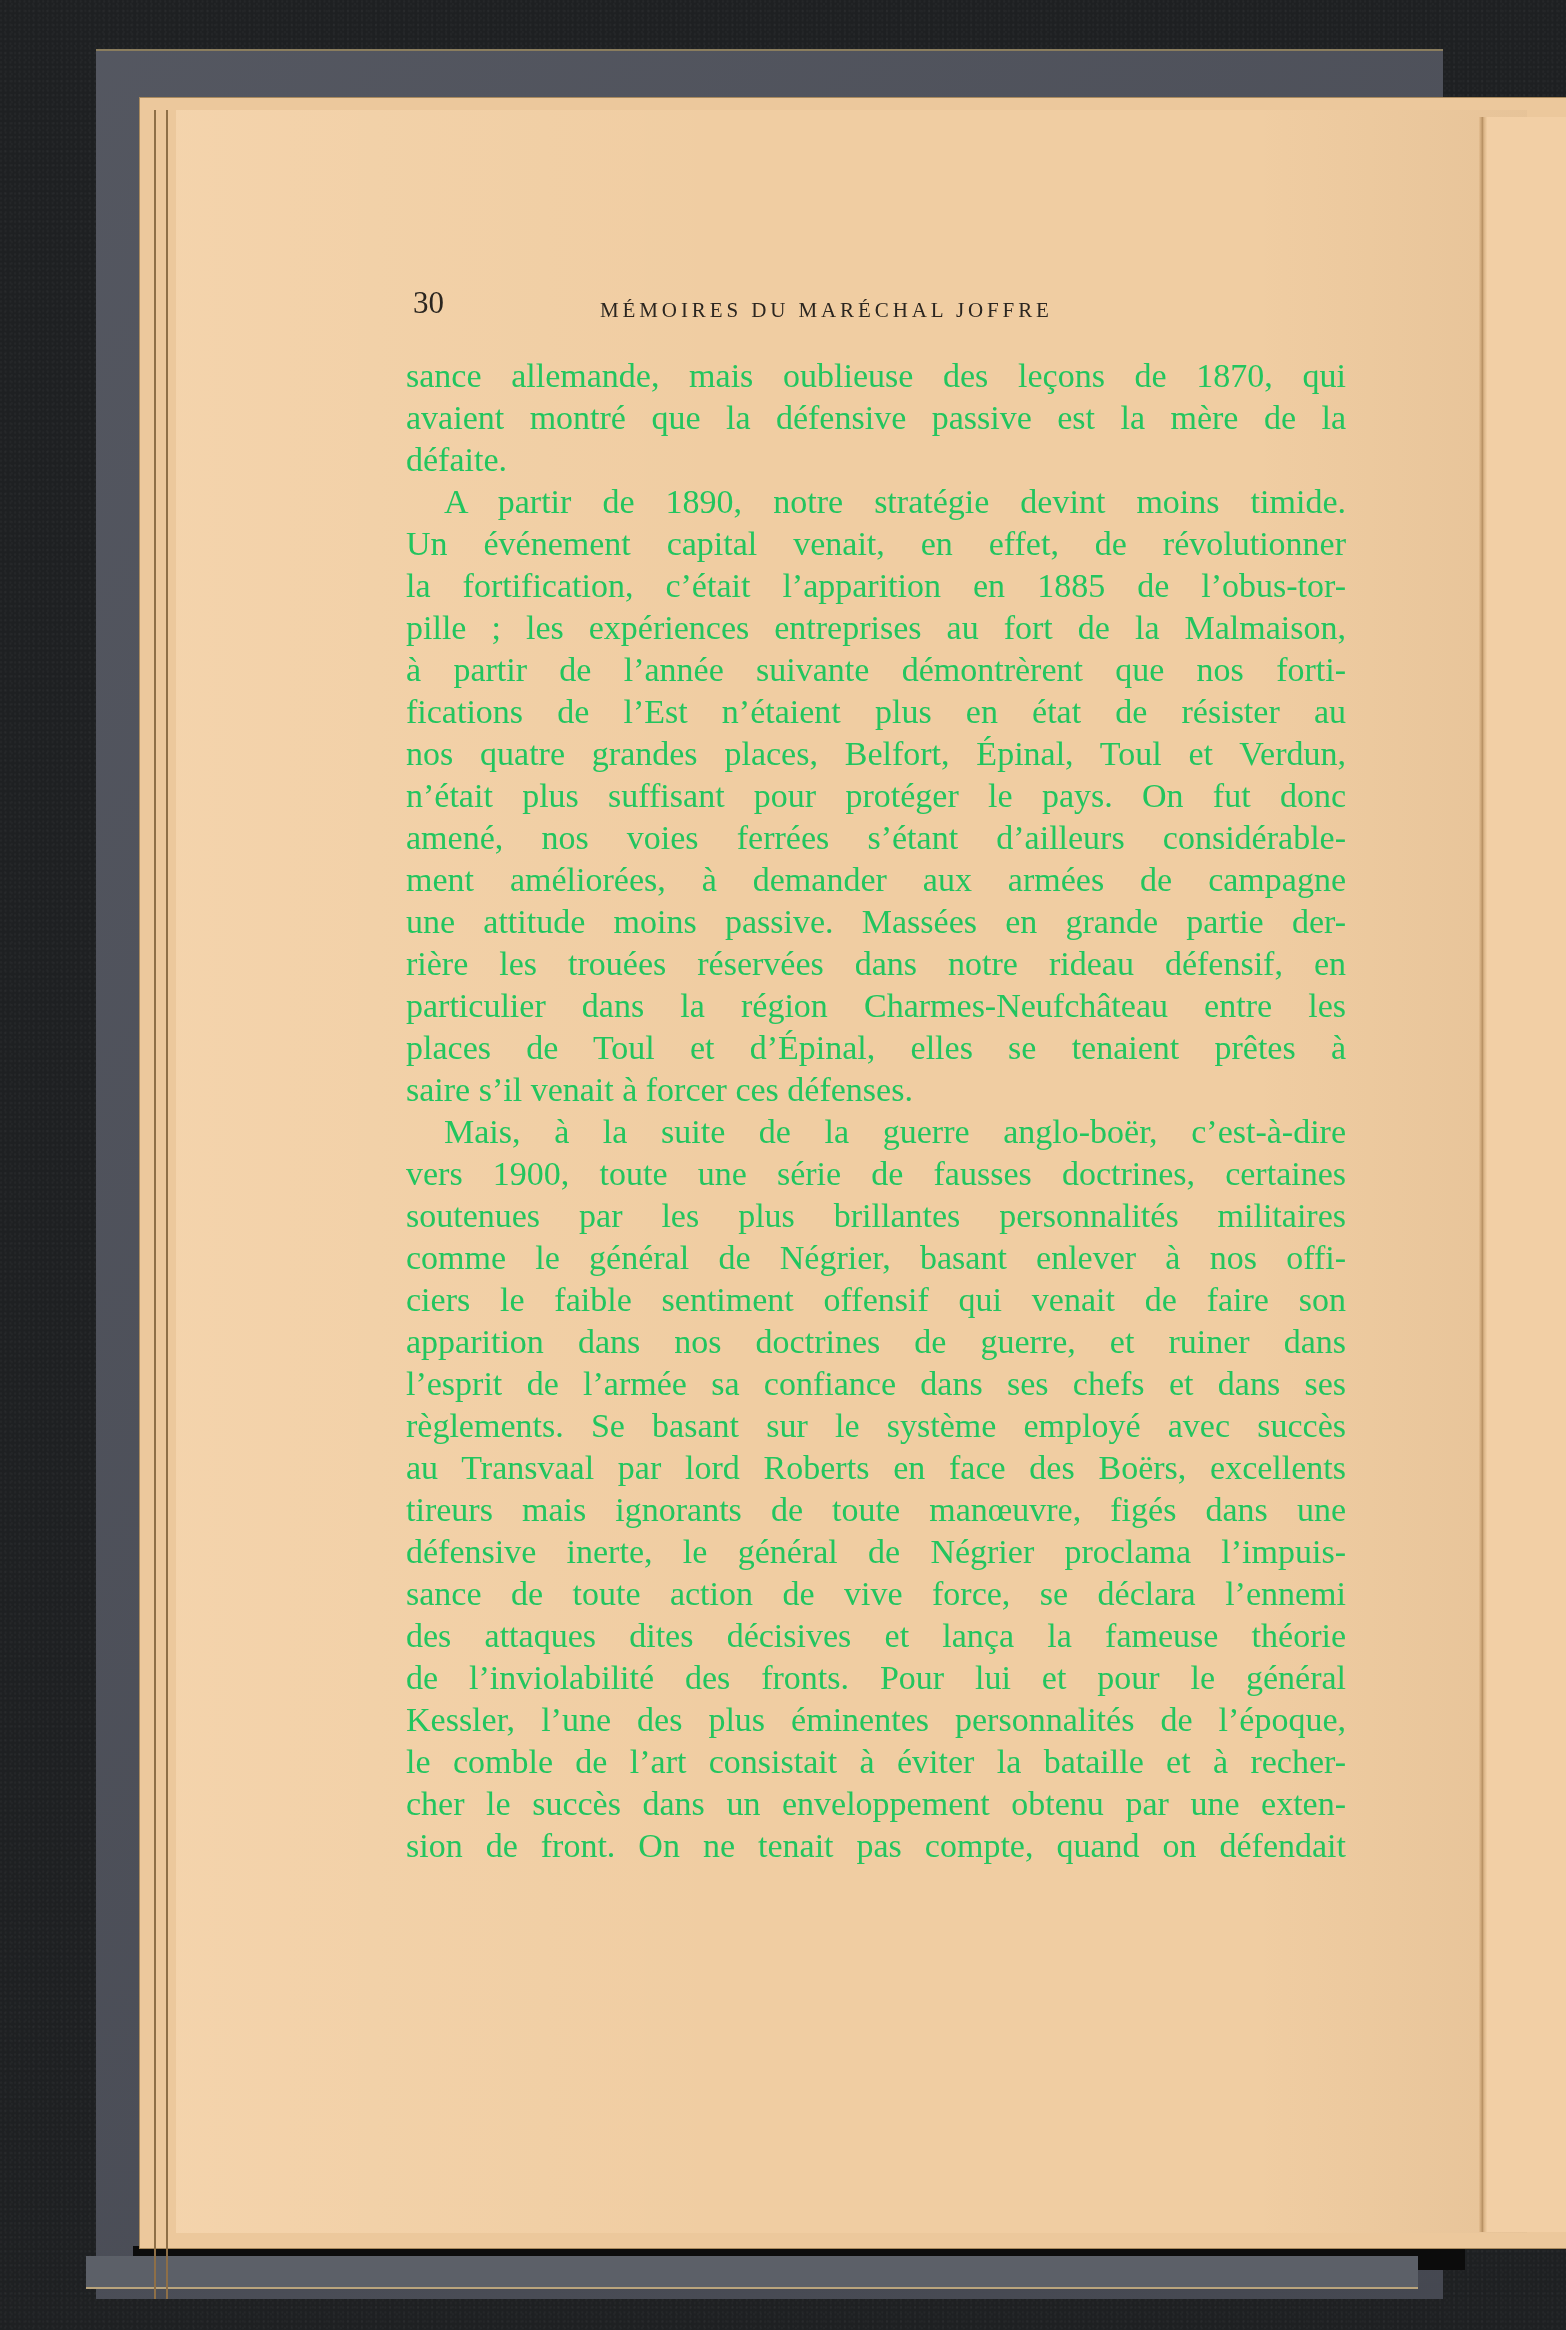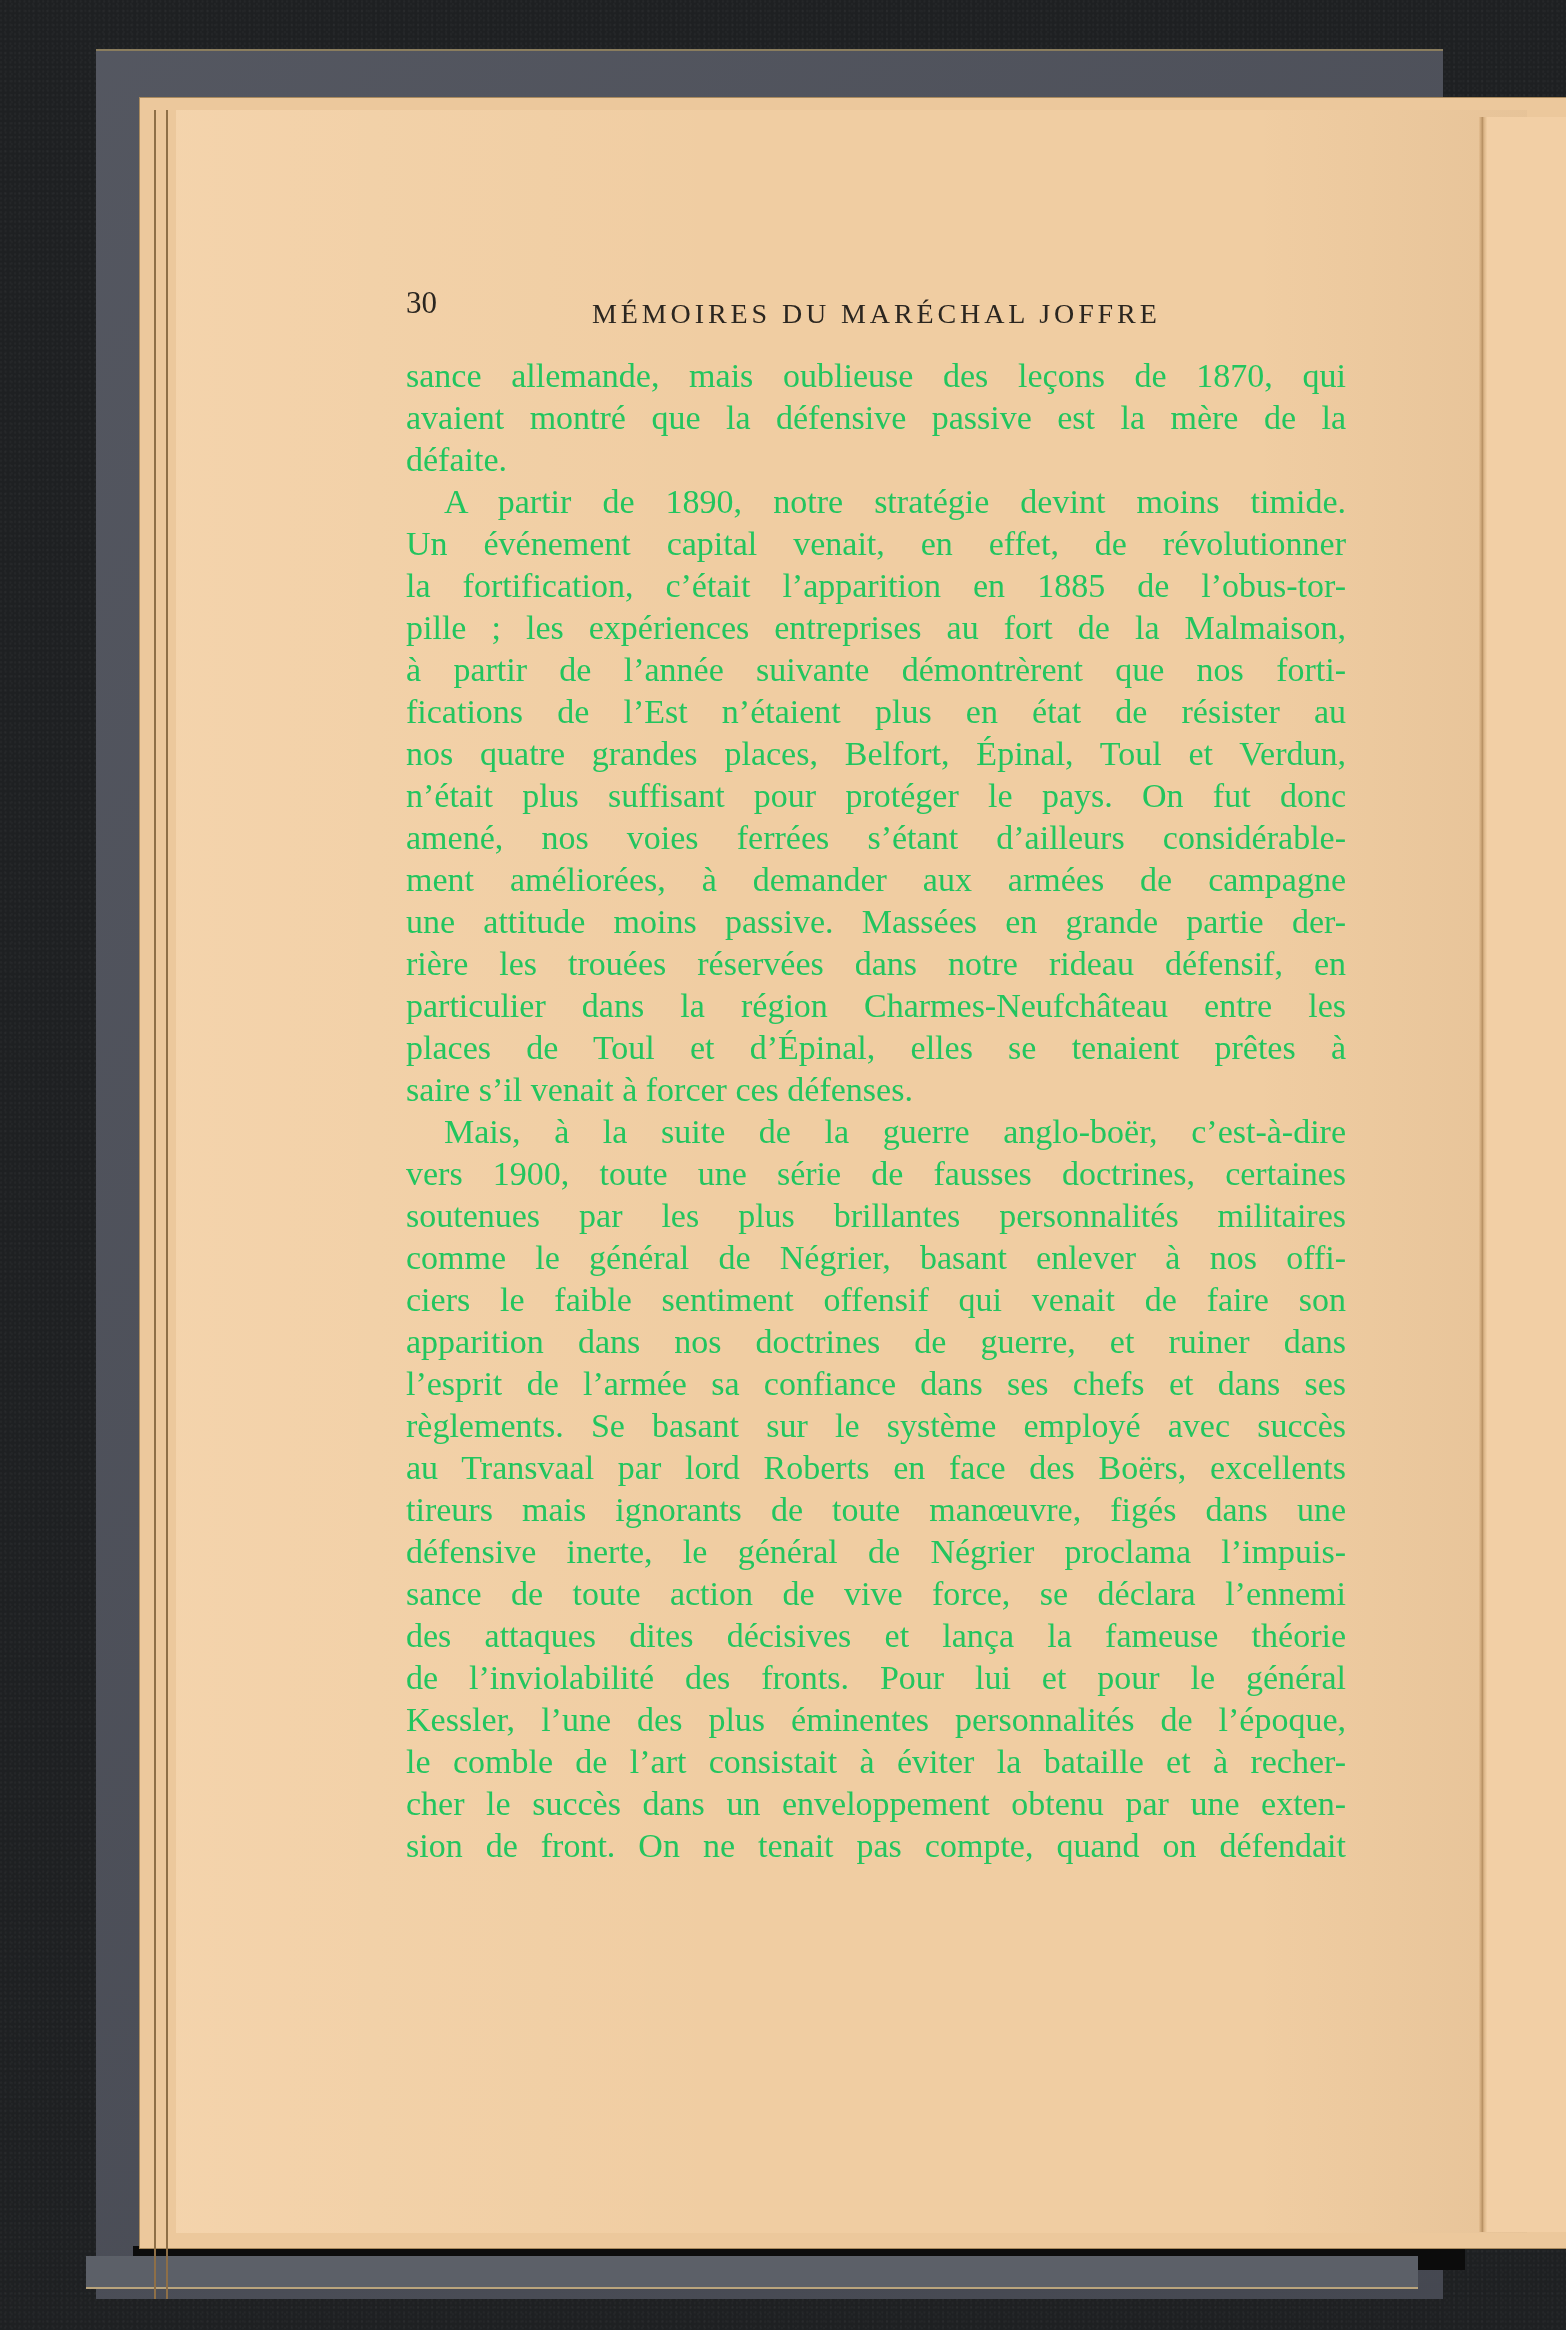--- a/index.html
+++ b/index.html
@@ -43,24 +43,24 @@
   }
   .right-page {
     position: absolute; left: 1487px; top: 117px; width: 80px; height: 2115px;
     background: #f2cfa5;
   }
   .header {
     position: absolute; left: 406px; top: 285px; width: 940px; height: 39px;
     color: #2b2620;
   }
   .page-number {
-    position: absolute; left: 0; top: 0; font-size: 31px; font-family: "Liberation Serif", serif;
+    position: absolute; left: 7px; top: 0; font-size: 31px; font-family: "Liberation Serif", serif;
   }
   .running-title {
-    position: absolute; left: 186px; top: 12.5px; font-size: 28px; letter-spacing: 3.9px;
+    position: absolute; left: 194px; top: 12.5px; font-size: 21px; letter-spacing: 3.9px;
     font-family: "Liberation Serif", serif; text-transform: uppercase;
   }
   .body-text {
     position: absolute; left: 406px; top: 355px; width: 940px;
     color: #22c55e; font-family: "Liberation Serif", serif;
     font-size: 34px; line-height: 42px;
   }
   .line {
     display: block; white-space: nowrap; text-align: justify; text-align-last: justify; height: 42px;
   }

